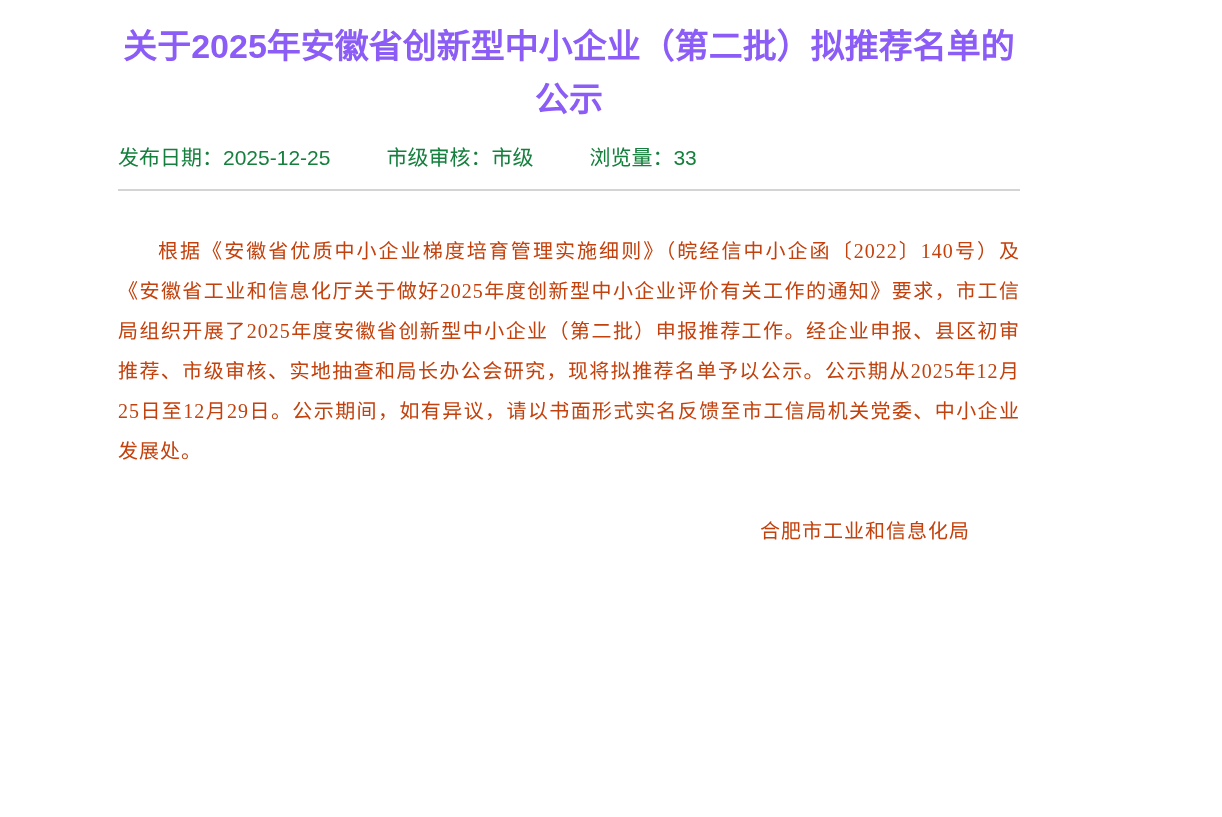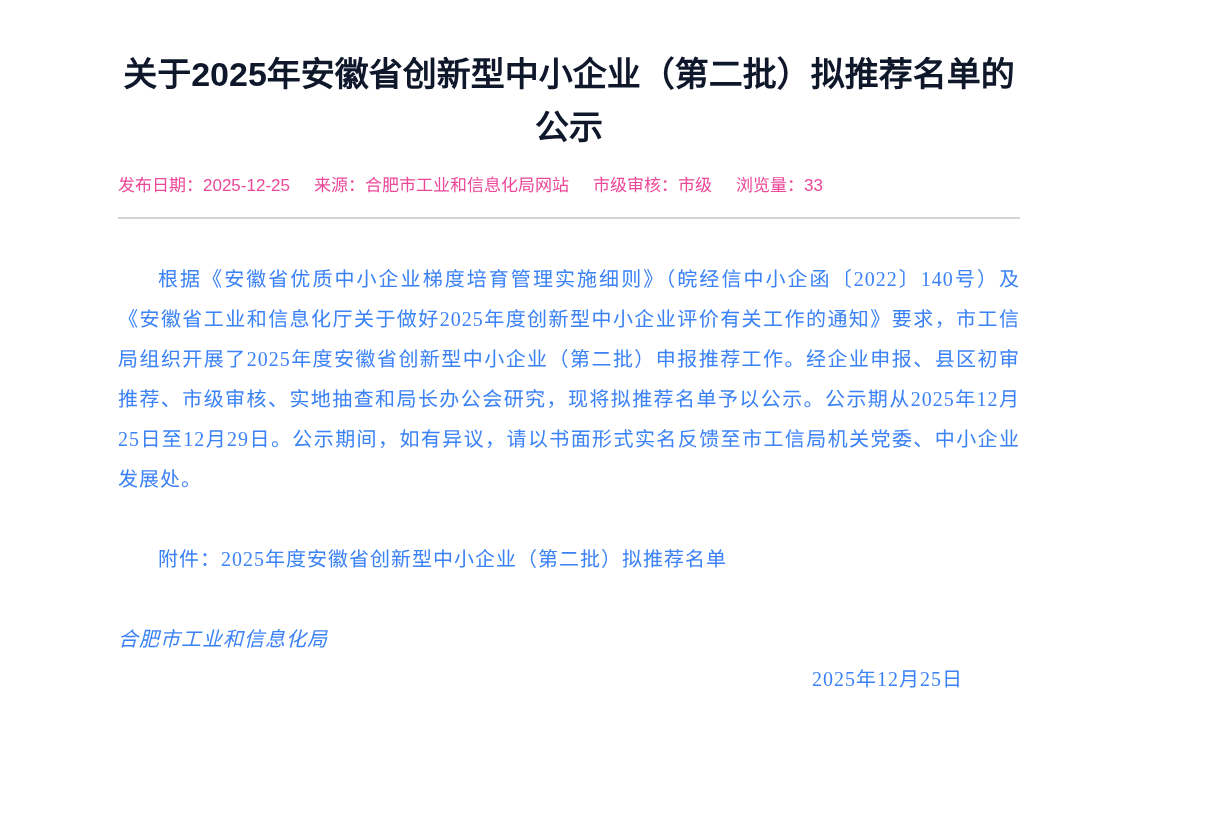--- a/index.html
+++ b/index.html
@@ -9,92 +9,88 @@
     height: 817px;
     overflow: hidden;
     font-family: "Liberation Sans", sans-serif;
     -webkit-font-smoothing: antialiased;
   }
   .container {
     margin-left: 118px;
     width: 902px;
   }
   .article-title {
-    margin-top: 48px;
+    margin-top: 20px;
     text-align: center;
     font-size: 34px;
     line-height: 53px;
     font-weight: 700;
-    color: #0f172a;
+    color: #8b5cf6;
     font-family: "Liberation Sans", sans-serif;
   }
   .meta-row {
     margin-top: 21px;
     display: flex;
     flex-wrap: nowrap;
-    column-gap: 24px;
-    font-size: 17px;
+    column-gap: 56px;
+    font-size: 21px;
     line-height: 22px;
-    color: #ec4899;
+    color: #15803d;
     white-space: nowrap;
   }
   .meta-item { display: inline-block; }
   .divider {
     margin-top: 20px;
     border: none;
     border-top: 2px solid #d4d4d4;
     height: 0;
     width: 100%;
   }
   .article-body {
     margin-top: 40px;
     font-family: "Liberation Serif", "DejaVu Serif", serif;
     font-size: 20px;
     line-height: 40px;
     letter-spacing: 1px;
-    color: #3b82f6;
+    color: #c2410c;
   }
   .article-body p { margin: 0; }
   .para {
     text-align: justify;
     text-indent: 2em;
   }
   .contact-line { text-indent: 2em; }
   .attachment-line {
     margin-top: 40px !important;
     text-indent: 2em;
     cursor: pointer;
   }
   .signature-line {
     margin-top: 40px !important;
-    text-align: left;
+    text-align: right;
     padding-right: 50px;
-    font-style: italic;
   }
   .date-line {
     text-align: right;
     padding-right: 57px;
   }
 </style>
 </head>
 <body>
 
 <div class="container">
 
   <h1 class="article-title">关于2025年安徽省创新型中小企业（第二批）拟推荐名单的公示</h1>
 
   <div class="meta-row">
     <span class="meta-item"><span>发布日期：</span><span>2025-12-25</span></span>
-    <span class="meta-item"><span>来源：</span><span>合肥市工业和信息化局网站</span></span>
     <span class="meta-item"><span>市级审核：</span><span>市级</span></span>
     <span class="meta-item"><span>浏览量：</span><span>33</span></span>
   </div>
 
   <hr class="divider">
 
   <div class="article-body">
     <p class="para">根据《安徽省优质中小企业梯度培育管理实施细则》（皖经信中小企函〔2022〕140号）及《安徽省工业和信息化厅关于做好2025年度创新型中小企业评价有关工作的通知》要求，市工信局组织开展了2025年度安徽省创新型中小企业（第二批）申报推荐工作。经企业申报、县区初审推荐、市级审核、实地抽查和局长办公会研究，现将拟推荐名单予以公示。公示期从2025年12月25日至12月29日。公示期间，如有异议，请以书面形式实名反馈至市工信局机关党委、中小企业发展处。</p>
-    <p class="attachment-line">附件：2025年度安徽省创新型中小企业（第二批）拟推荐名单</p>
     <p class="signature-line">合肥市工业和信息化局</p>
-    <p class="date-line">2025年12月25日</p>
   </div>
 
 </div>
 
 </body></html>

